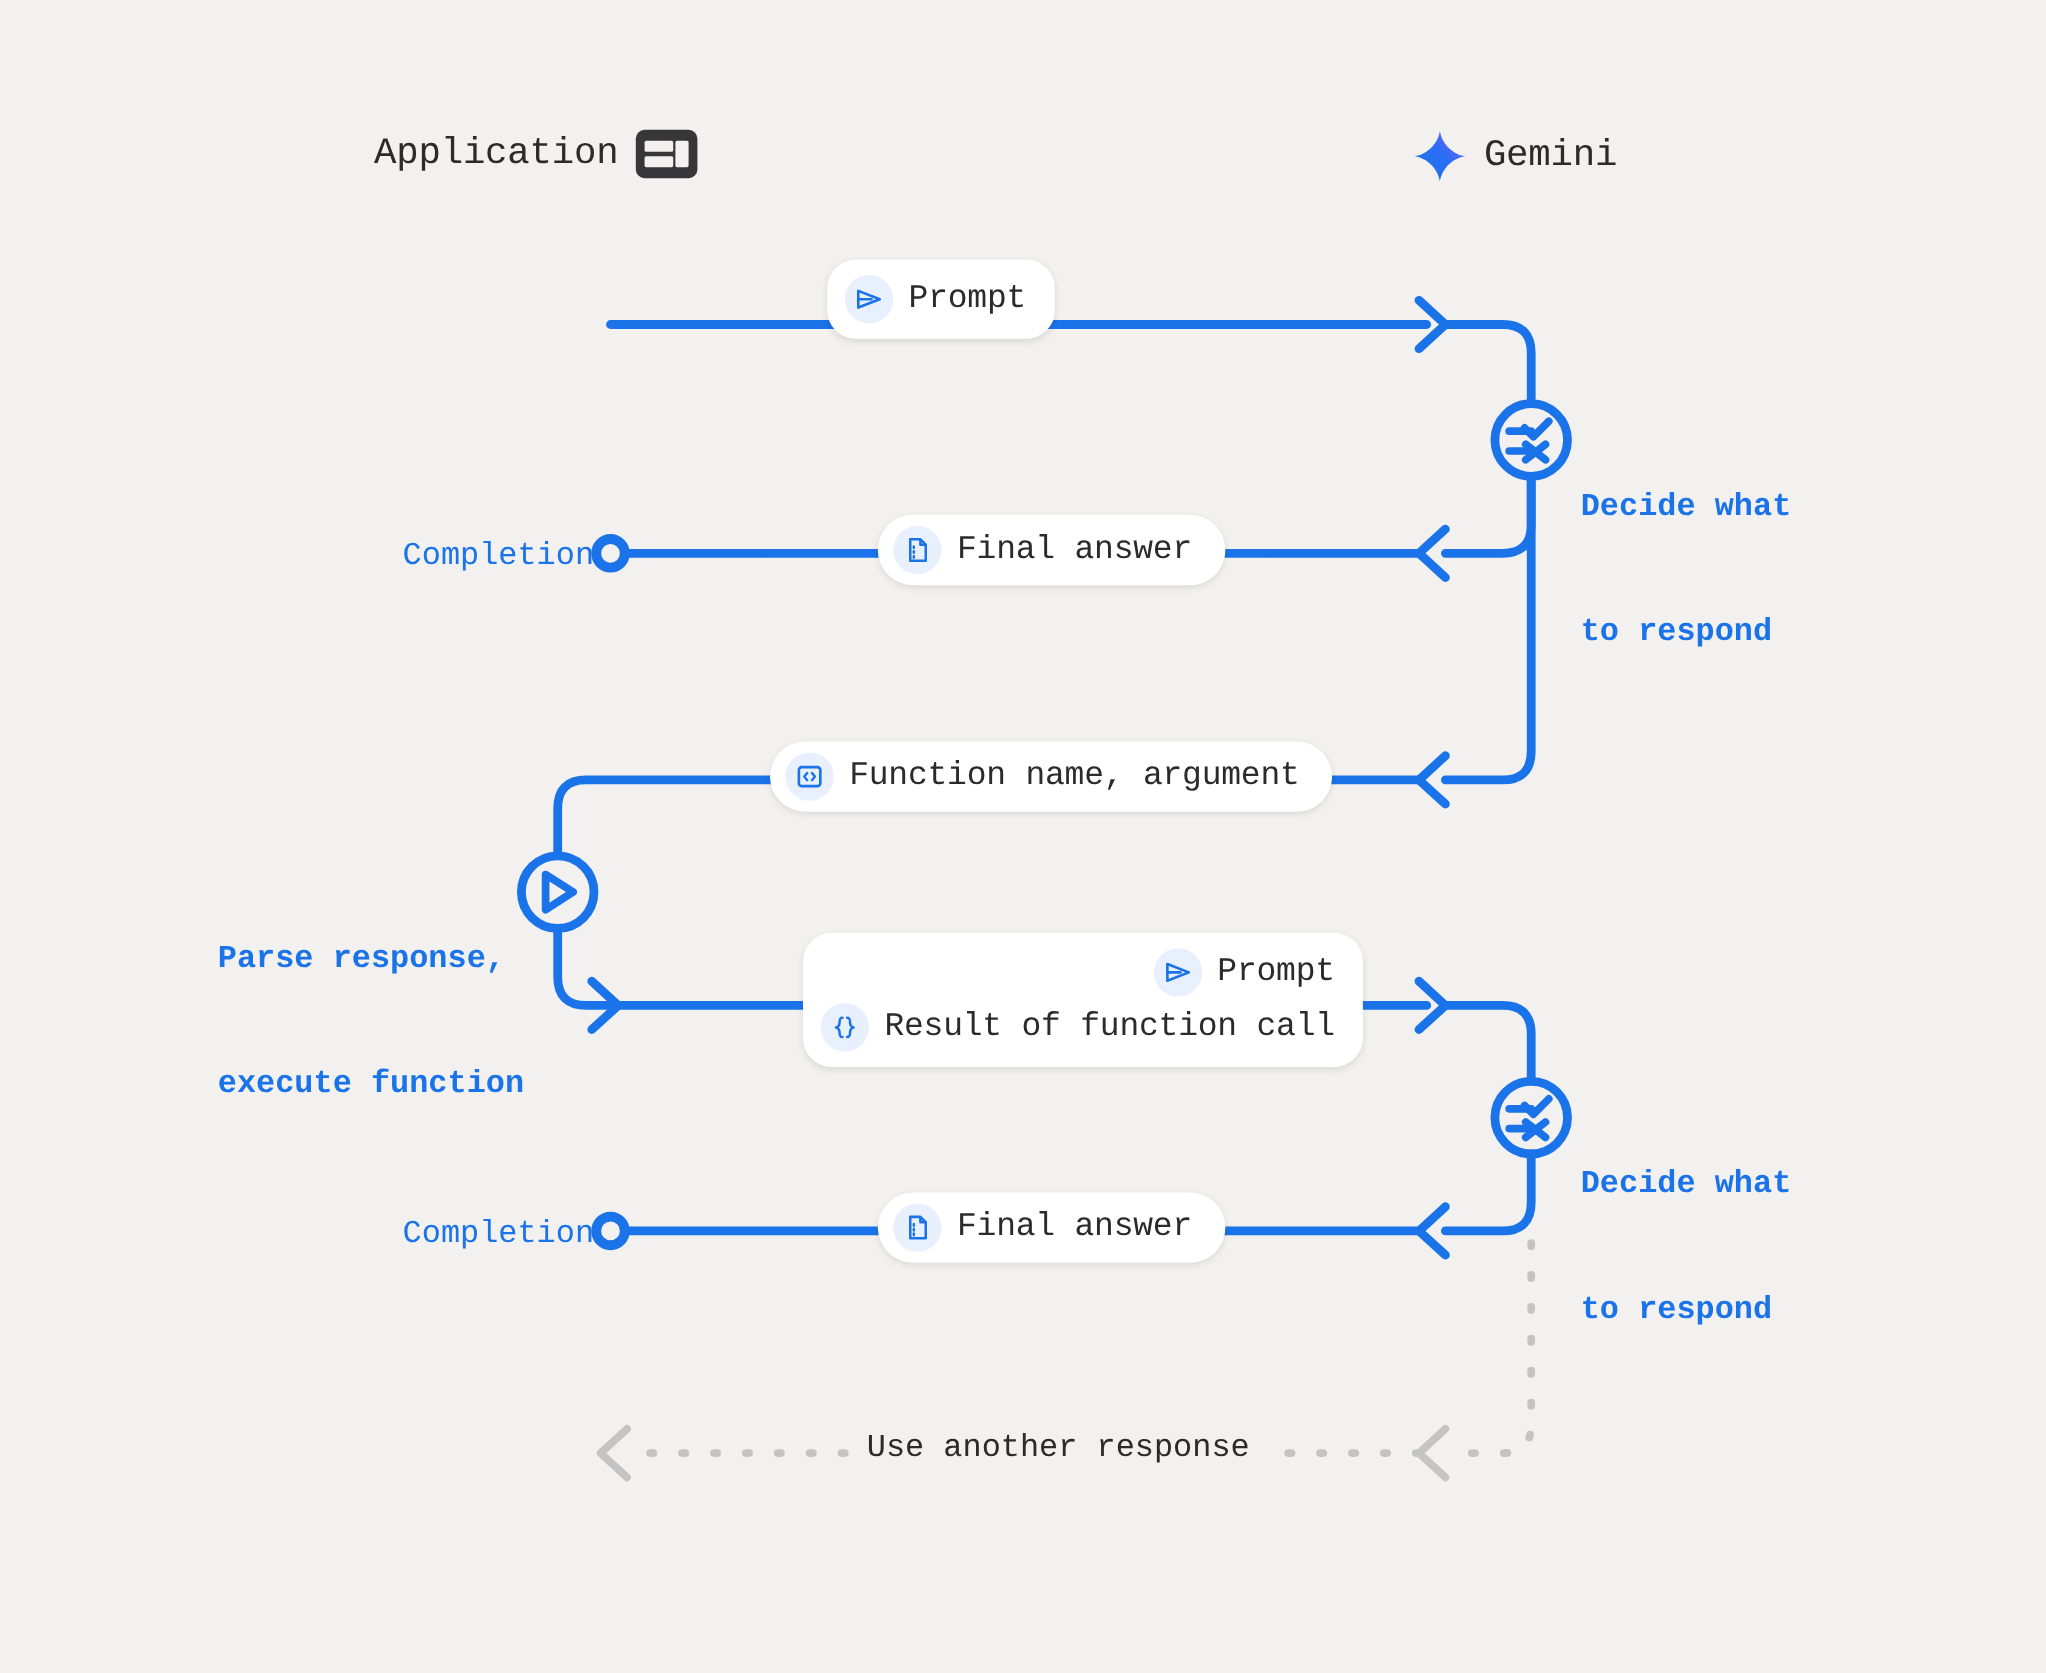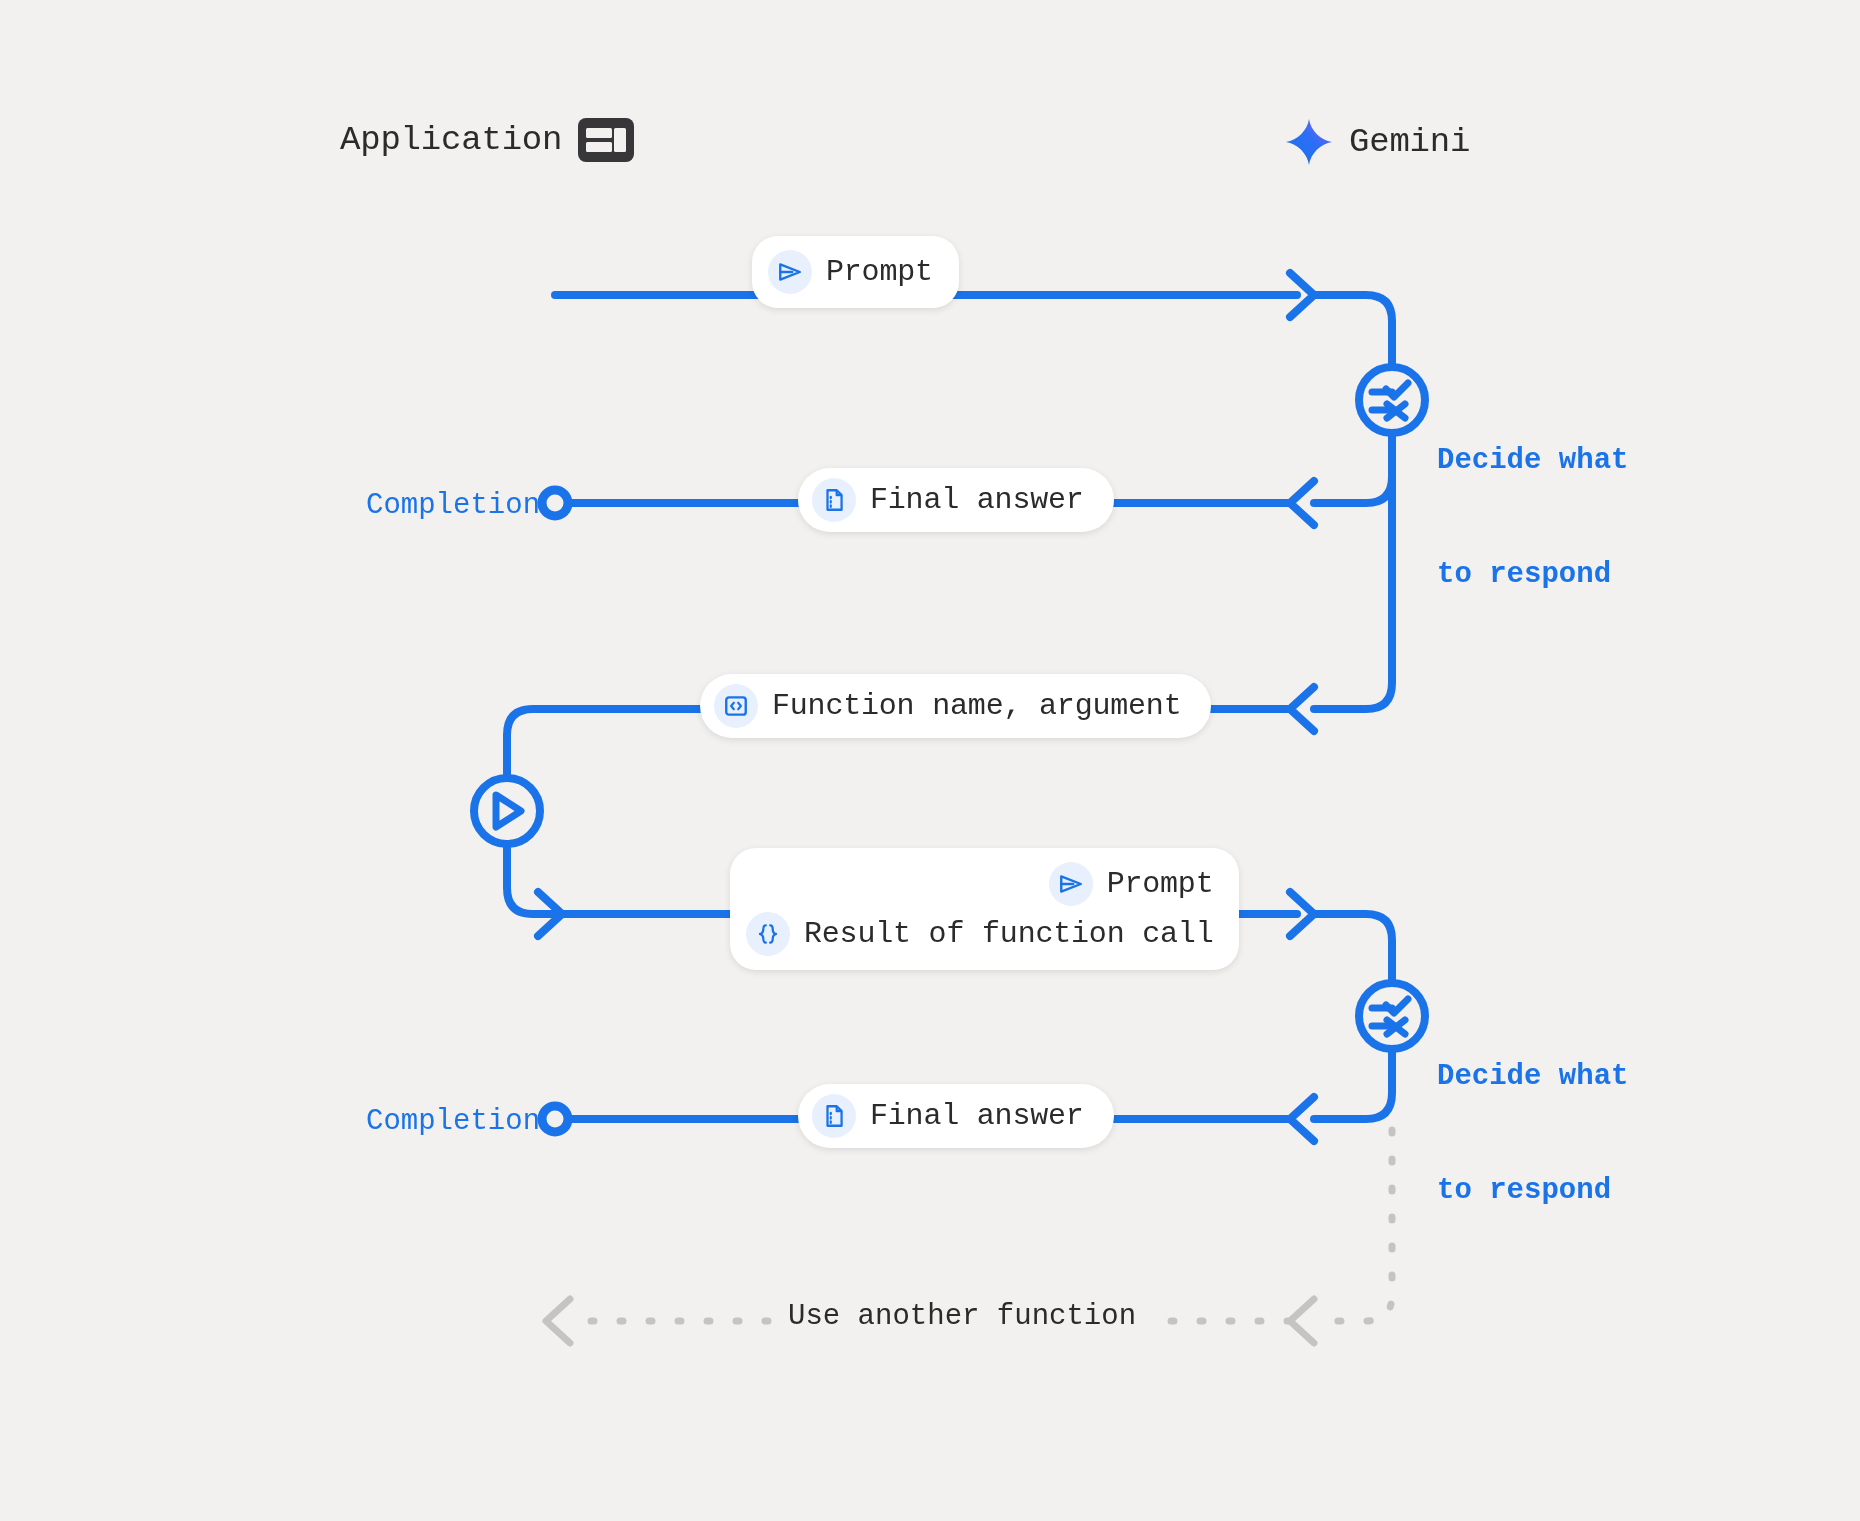--- a/index.html
+++ b/index.html
@@ -323,16 +323,20 @@
   <div class="side-label" style="left:1437px; top:365px;">
     <div>Decide what</div>
     <div>to respond</div>
   </div>
 
   <div class="side-label" style="left:1437px; top:981px;">
     <div>Decide what</div>
     <div>to respond</div>
   </div>
 
-
-  <div class="loop-label" style="left:772px; top:1300px;">Use another function</div>
+  <div class="side-label" style="left:198px; top:776px; text-align:right; width:250px;">
+    <div>Parse response,</div>
+    <div>execute function</div>
+  </div>
+
+  <div class="loop-label" style="left:772px; top:1300px;">Use another response</div>
 
 </div>
 
 </body></html>

